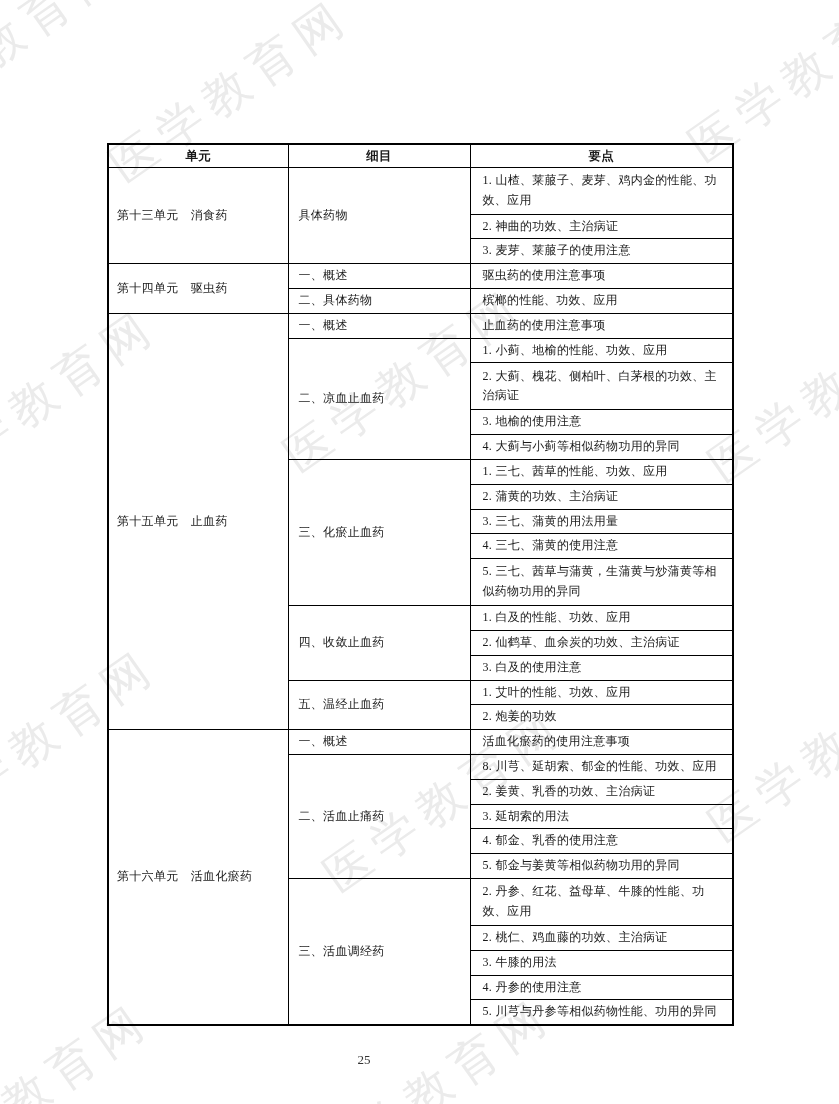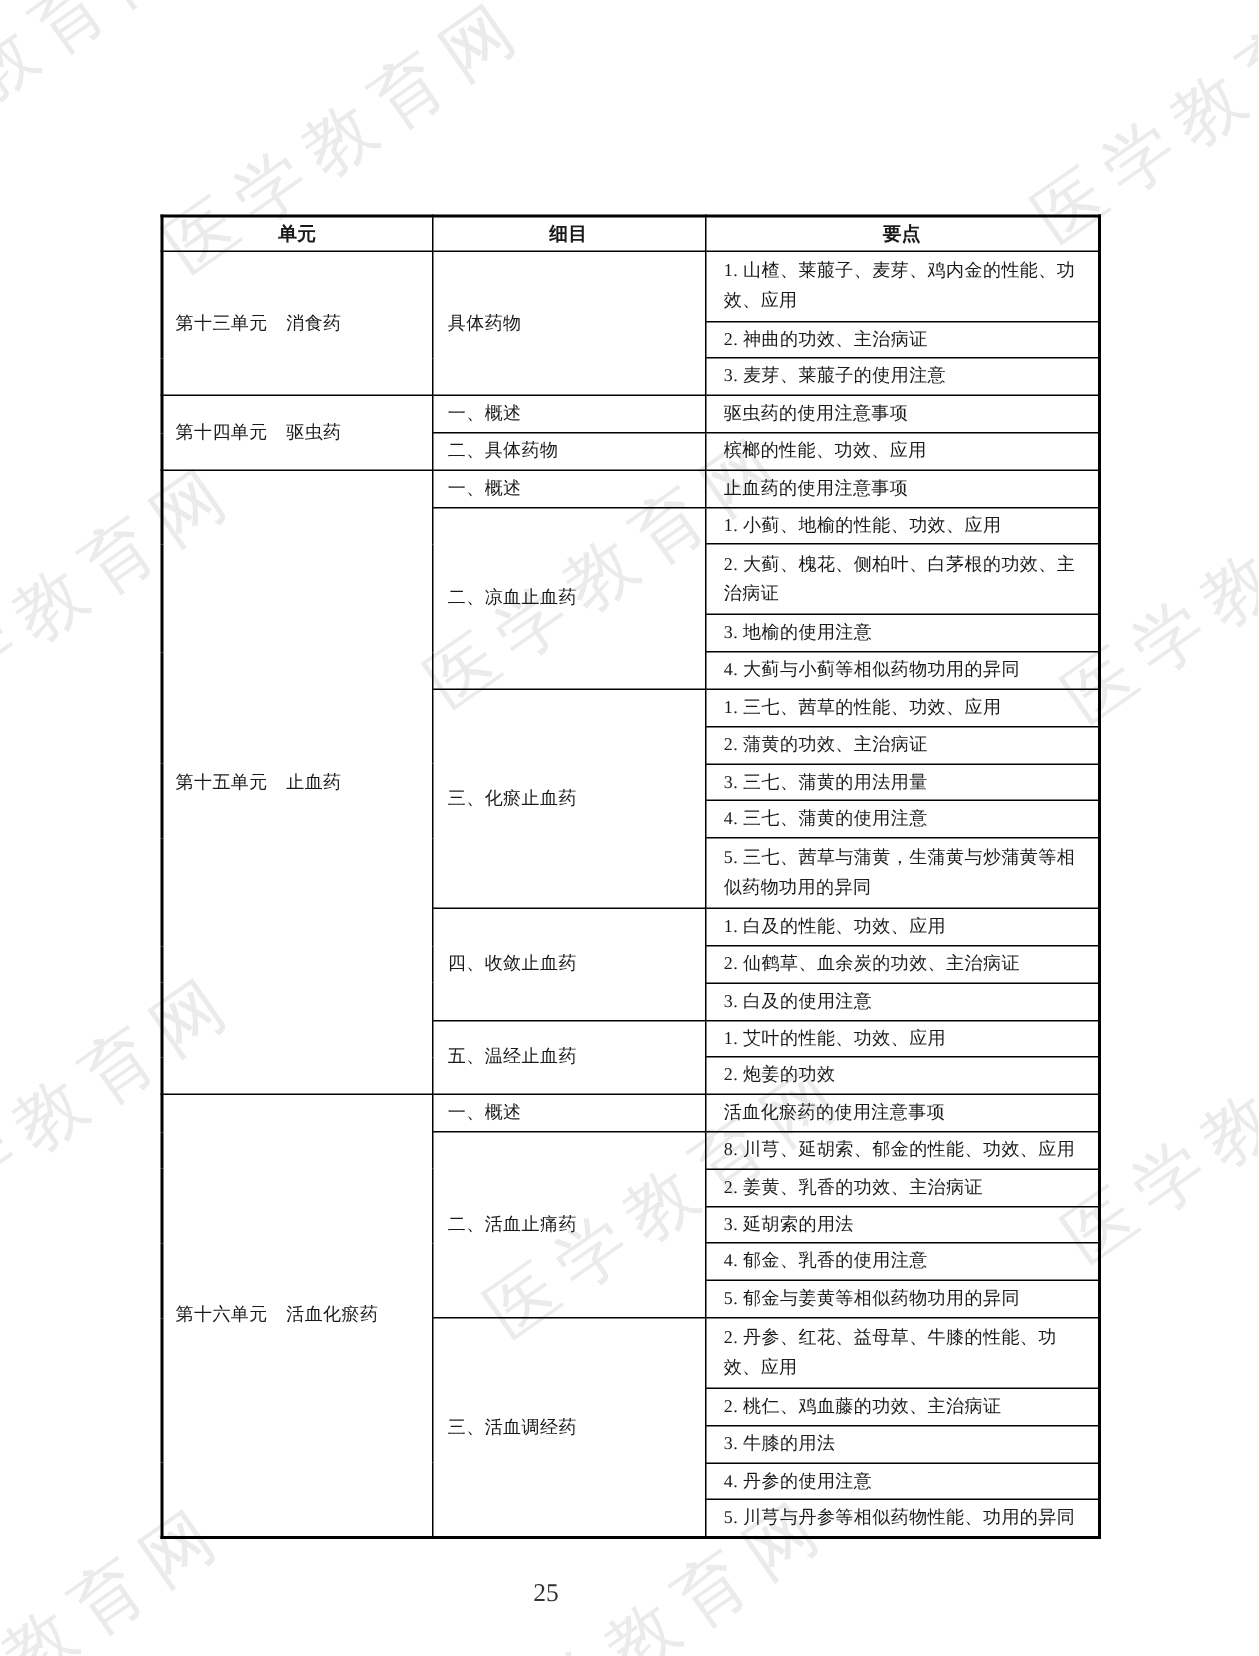--- a/index.html
+++ b/index.html
@@ -71,21 +71,21 @@
   .syllabus td.point { padding: 2px 8px 2px 12px; text-align: left; margin-left: 10px; }
   tr.r-s { height: 23.2px; }
   tr.r-d { height: 47px; }
   
   .page-num {
     position: absolute;
     left: 0;
     top: 1052px;
     width: 728px;
     text-align: center;
-    font-size: 17px;
+    font-size: 13px;
     color: #333;
     z-index: 1;
   }
 </style>
 </head>
 <body>
 
 <div class="page">
 
   <span class="wm w1">医学教育网</span>

